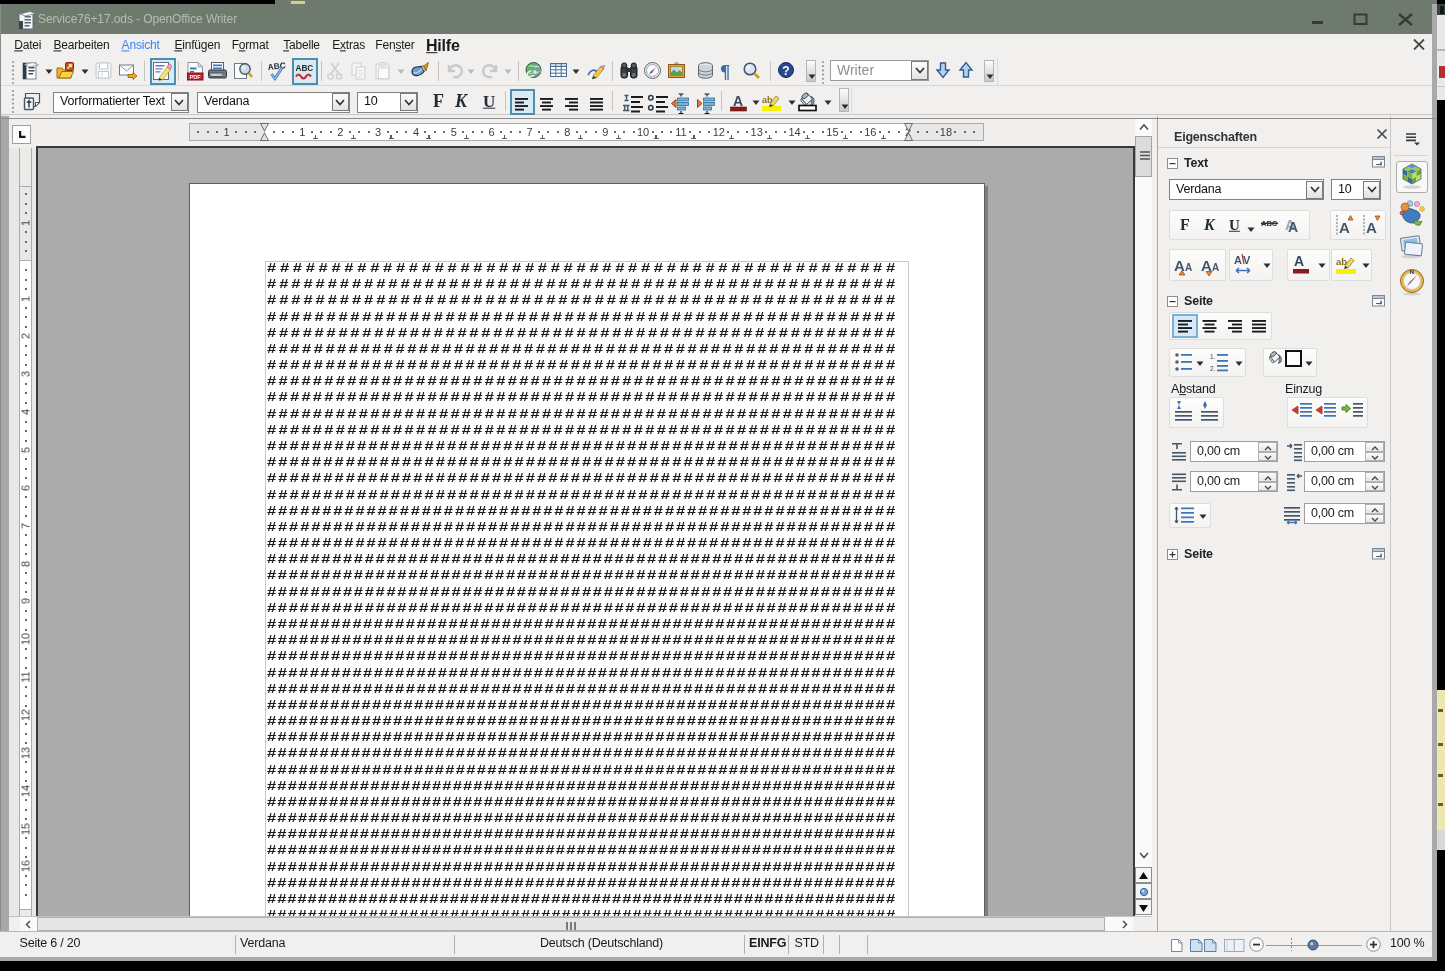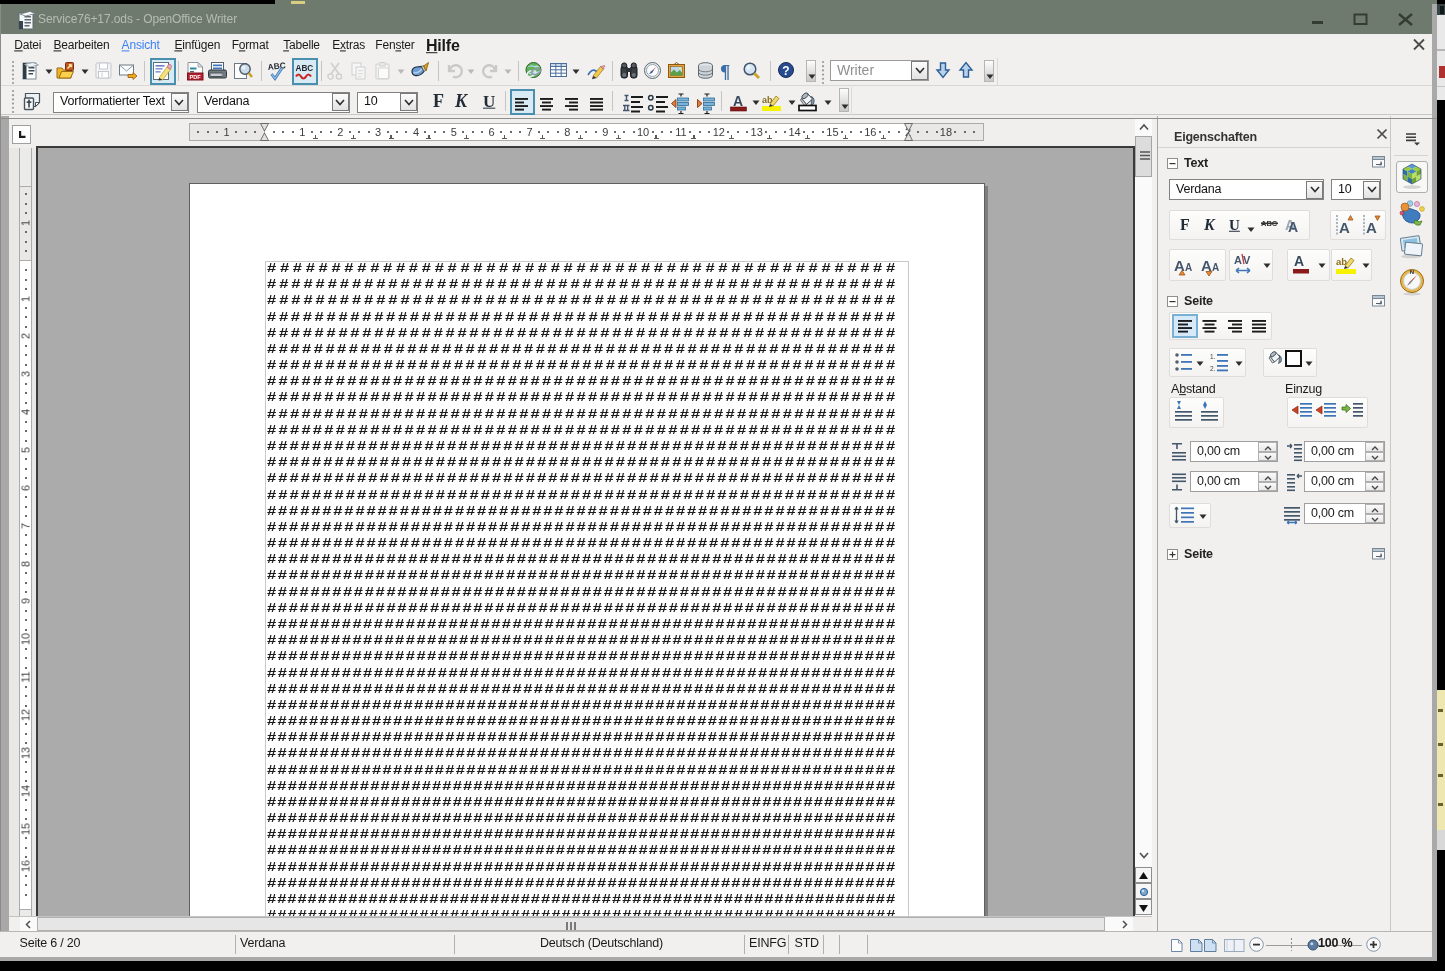--- a/index.html
+++ b/index.html
@@ -695,21 +695,21 @@
 <div class="" style="left:37px;top:917px;width:1068px;height:14px;background:#e6e6e6;border:1px solid #b0b0b0">
     <svg style="left:528px;top:3.5px" width="12" height="8" viewBox="0 0 12 8">
       <path d="M1 0 V8 M5 0 V8 M9 0 V8" stroke="#555" stroke-width="1.5"></path>
     </svg>
   </div>
 <div class="" style="left:1133px;top:917px;width:19px;height:14px;background:#f0efee"></div>
 <div class="" style="left:0px;top:931px;width:1437px;height:27px;background:#f1f0ef;border-top:1px solid #b7b6b5"></div>
 <div class="t" style="left:19.5px;top:944px;font-size:12.5px;color:#1a1a1a;font-weight:normal;letter-spacing:-0.2px">Seite 6 / 20</div>
 <div class="t" style="left:240px;top:944px;font-size:12.5px;color:#1a1a1a;font-weight:normal;letter-spacing:-0.2px">Verdana</div>
 <div class="t" style="left:540px;top:944px;font-size:12.5px;color:#1a1a1a;font-weight:normal;letter-spacing:-0.2px">Deutsch (Deutschland)</div>
-<div class="t" style="left:749px;top:944px;font-size:12.5px;color:#1a1a1a;font-weight:normal;letter-spacing:-0.2px">EINFG</div>
+<div class="t" style="left:749px;top:944px;font-size:12.5px;color:#1a1a1a;font-weight:bold;letter-spacing:-0.2px">EINFG</div>
 <div class="t" style="left:794.5px;top:944px;font-size:12.5px;color:#1a1a1a;font-weight:normal;letter-spacing:-0.2px">STD</div>
 <div class="" style="left:235.4px;top:935px;width:1px;height:19px;background:#b1b0af"></div>
 <div class="" style="left:453.8px;top:935px;width:1px;height:19px;background:#b1b0af"></div>
 <div class="" style="left:744px;top:935px;width:1px;height:19px;background:#b1b0af"></div>
 <div class="" style="left:788px;top:935px;width:1px;height:19px;background:#b1b0af"></div>
 <div class="" style="left:823px;top:935px;width:1px;height:19px;background:#b1b0af"></div>
 <div class="" style="left:838.5px;top:935px;width:1px;height:19px;background:#b1b0af"></div>
 <div class="" style="left:867px;top:935px;width:1px;height:19px;background:#b1b0af"></div>
 <svg style="left:1171px;top:939px" width="12" height="13" viewBox="0 0 12 13">
     <path d="M0.5 0.5 L7.5 0.5 L11 4 L11 12.5 L0.5 12.5 Z" fill="#fdfdfd" stroke="#6d87a8"></path>
@@ -734,21 +734,21 @@
 <div class="" style="left:1291px;top:938px;width:1px;height:13px;background:repeating-linear-gradient(#8a8a8a 0 2px,transparent 2px 4px)"></div>
 <svg style="left:1307px;top:939px" width="12" height="12" viewBox="0 0 12 12">
     <circle cx="6" cy="6" r="5" fill="#5d7b9d" stroke="#2d4d74"></circle>
     <circle cx="4.8" cy="4.8" r="1.5" fill="#c3d4e4"></circle>
   </svg>
 <svg style="left:1366px;top:937px" width="15" height="15" viewBox="0 0 15 15">
     <circle cx="7.5" cy="7.5" r="6.8" fill="#fafafa" stroke="#8294a6"></circle>
     <rect x="4" y="6.7" width="7" height="1.8" fill="#333"></rect>
     <rect x="6.6" y="4.1" width="1.8" height="7" fill="#333"></rect>
   </svg>
-<div class="t" style="left:1318px;top:944px;font-size:12.5px;color:#1a1a1a;font-weight:bold;letter-spacing:-0.2px">100 %</div>
+<div class="t" style="left:1390px;top:944px;font-size:12.5px;color:#1a1a1a;font-weight:normal;letter-spacing:-0.2px">100 %</div>
 <div class="" style="left:0px;top:957px;width:1437px;height:4px;background:#a9a9a9"></div>
 <div class="" style="left:1157px;top:116px;width:280px;height:815px;background:#f1f0ef;border-left:1px solid #a5a5a5"></div>
 <div class="" style="left:1390px;top:116px;width:1px;height:815px;background:#c9c8c7"></div>
 <div class="" style="left:1432px;top:4px;width:5px;height:954px;background:#a9a9a9"></div>
 <div class="t" style="left:1174px;top:138px;font-size:12.5px;color:#333;font-weight:bold;letter-spacing:-0.2px">Eigenschaften</div>
 <svg style="left:1376px;top:128px" width="12" height="12" viewBox="0 0 12 12">
     <path d="M1.5 1.5 L10.5 10.5 M10.5 1.5 L1.5 10.5" stroke="#4a4a4a" stroke-width="1.7"></path>
   </svg>
 <div class="" style="left:1158px;top:147px;width:232px;height:1px;background:#d4d3d2"></div>
 <svg style="left:1167px;top:158px" width="11" height="11" viewBox="0 0 11 11">

